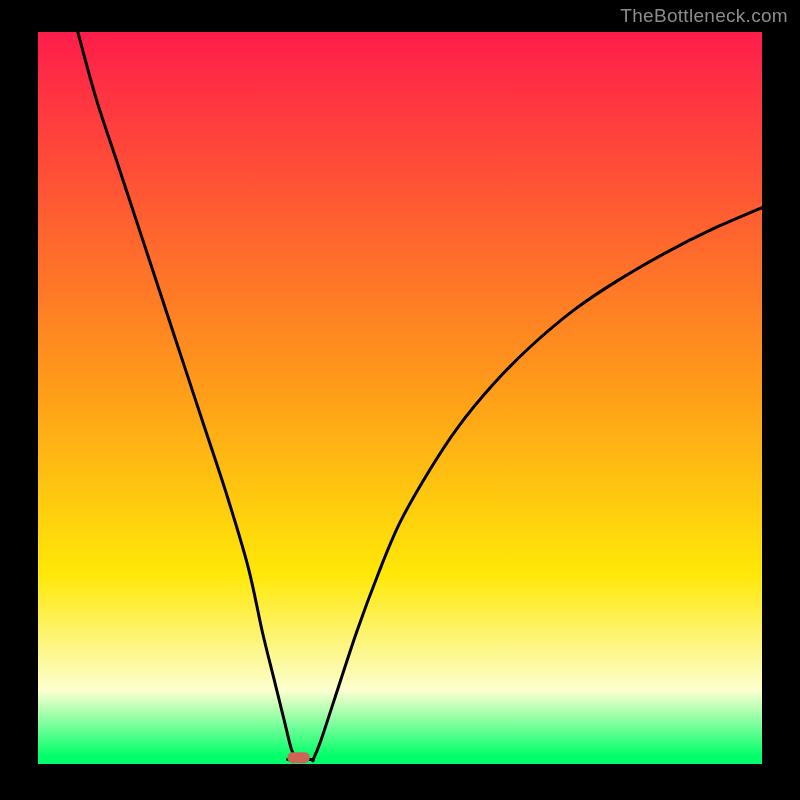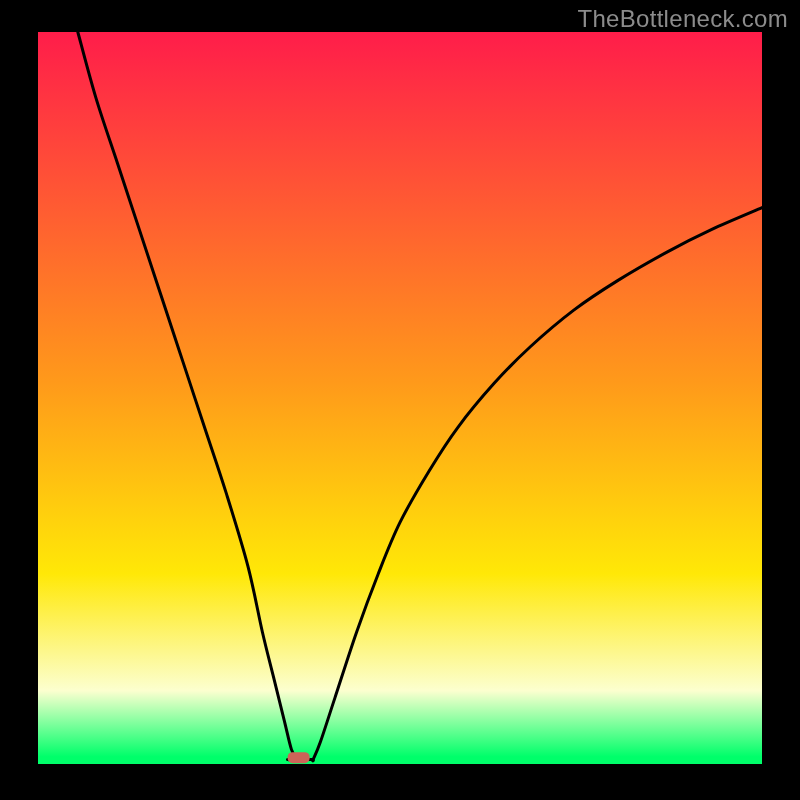--- a/index.html
+++ b/index.html
@@ -16,21 +16,21 @@
     height: 800px;
   }
   svg {
     display: block;
   }
   .watermark {
     position: absolute;
     top: 5px;
     right: 12px;
     font-family: Arial, Helvetica, sans-serif;
-    font-size: 24px;
+    font-size: 19px;
     color: #8c8c8c;
     letter-spacing: 0.3px;
     user-select: none;
   }
 </style>
 </head>
 <body>
 
 <div class="chart-container">
   <svg id="chart" width="800" height="800" viewBox="0 0 800 800">

